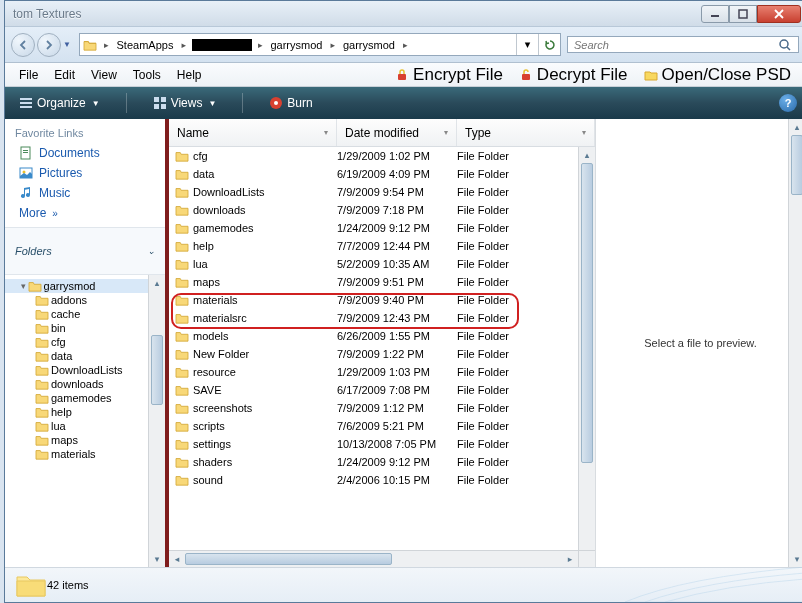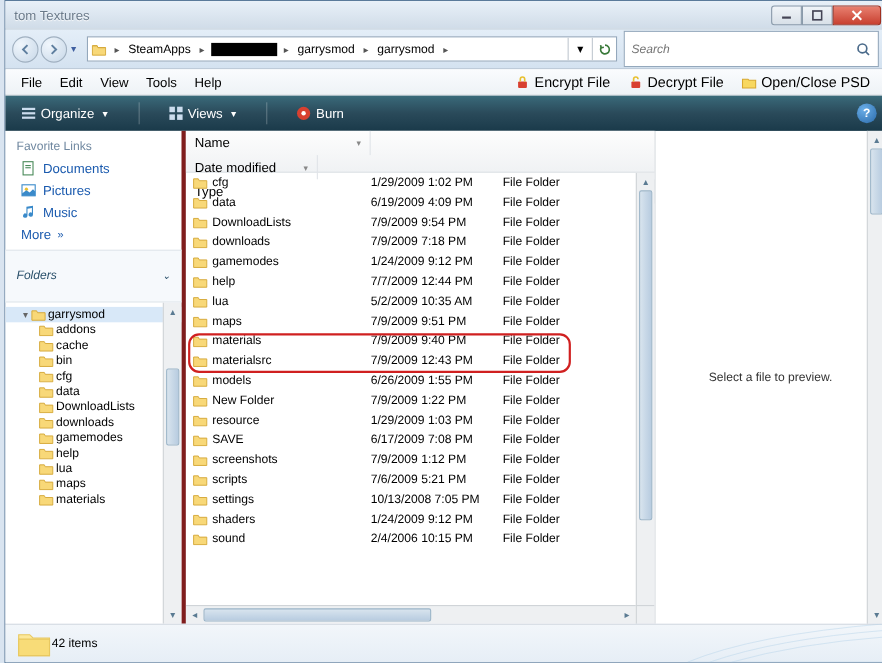--- a/index.html
+++ b/index.html
@@ -17,28 +17,28 @@
 .navbar { height: 36px; background: linear-gradient(#e4eef8, #d4e2f0); display: flex; align-items: center; padding: 0 6px; gap: 6px; border-bottom: 1px solid #b0c0d0; }
 .nav-arrows { display: flex; gap: 2px; align-items: center; }
 .nav-arrow { width: 24px; height: 24px; border-radius: 50%; border: 1px solid #a0b0c0; background: radial-gradient(circle at 30% 30%, #f0f6fc, #c8d8e8); display: flex; align-items: center; justify-content: center; font-size: 11px; color: #6080a0; }
 .dropdown-tiny { width: 10px; font-size: 8px; color: #4060a0; }
 .breadcrumb { flex: 1; height: 23px; background: #fff; border: 1px solid #94a8bc; display: flex; align-items: center; font-size: 11px; overflow: hidden; }
 .bc-icon { width: 20px; height: 20px; display: flex; align-items: center; justify-content: center; }
 .bc-seg { padding: 0 4px; display: flex; align-items: center; height: 100%; }
 .bc-arrow { padding: 0 4px; color: #555; font-size: 9px; }
 .bc-redact { background: #000; width: 60px; height: 12px; margin: 0 2px; }
 .bc-ref { width: 22px; border-left: 1px solid #c0c8d0; display: flex; align-items: center; justify-content: center; height: 100%; }
-.searchbox { width: 232px; height: 33px; background: #fff; border: 1px solid #94a8bc; display: flex; align-items: center; padding: 0 6px; }
+.searchbox { width: 232px; height: 17px; background: #fff; border: 1px solid #94a8bc; display: flex; align-items: center; padding: 0 6px; }
 .searchbox input { border: none; outline: none; flex: 1; font-size: 11px; font-style: italic; color: #888; }
 .searchbox .sicon { color: #4a6a8a; font-size: 12px; }
 
 .menubar { height: 24px; background: linear-gradient(#fafcfe, #eef2f6); border-bottom: 1px solid #c8d0d8; display: flex; align-items: center; padding: 0 6px; font-size: 12px; }
 .menu-item { padding: 3px 8px; cursor: default; }
 .menu-spacer { flex: 1; }
-.menu-icon-item { display: flex; align-items: center; gap: 4px; padding: 2px 8px; font-size: 13px; }
+.menu-icon-item { display: flex; align-items: center; gap: 4px; padding: 2px 8px; font-size: 17px; }
 .lock-icon { width: 14px; height: 14px; }
 
 .toolbar { height: 32px; background: linear-gradient(#3a6a7a, #2a4a5a 50%, #1a3a4a); display: flex; align-items: center; padding: 0 8px; gap: 20px; color: #fff; font-size: 12px; }
 .tb-btn { display: flex; align-items: center; gap: 4px; padding: 3px 6px; border-radius: 2px; }
 .tb-drop { font-size: 8px; margin-left: 2px; }
 .tb-icn { width: 14px; height: 14px; }
 .tb-spacer { flex: 1; }
 .help-circle { width: 18px; height: 18px; border-radius: 50%; background: radial-gradient(circle at 35% 30%, #6aaee8, #2a6aaa); color: #fff; display:flex; align-items:center; justify-content:center; font-size:11px; font-weight:bold; }
 
 .body-area { display: flex; height: 448px; position: relative; }
@@ -50,21 +50,21 @@
 .folders-header { padding: 17px 10px; color: #2a506a; font-size: 11px; border-top: 1px solid #e0e6ec; border-bottom: 1px solid #e0e6ec; margin-top: 4px; display: flex; align-items: center; justify-content: space-between; background:#f6f9fc;font-style:italic; }
 .tree { overflow-y: auto; flex: 1; padding: 4px 0; position:relative;}
 .tree-item { display: flex; align-items: center; gap: 2px; padding: 1px 4px 1px 16px; font-size: 11px; cursor: default; white-space: nowrap; }
 .tree-item.depth2 { padding-left: 30px; }
 .tree-item.selected { background: #d8e8f8; }
 .scrollbar-v { position: absolute; right: 0; top: 0; bottom:0; width: 17px; background: #eef0f2; border-left: 1px solid #d0d4d8; }
 .sb-thumb { position: absolute; left: 2px; right: 2px; background: linear-gradient(90deg,#d8e4ee,#b8cce0); border: 1px solid #9ab4c8; border-radius: 2px; }
 .sb-arrow { height: 16px; display: flex; align-items:center; justify-content:center; font-size:9px; color:#5a7a92; }
 
 .main-pane { flex: 1; background: #fff; display: flex; flex-direction: column; position: relative; }
-.columns { height: 38px; background: linear-gradient(#fdfdfd, #f0f2f4); border-bottom: 1px solid #d8dde2; display: flex; font-size: 12px; flex-direction: column; }
+.columns { height: 28px; background: linear-gradient(#fdfdfd, #f0f2f4); border-bottom: 1px solid #d8dde2; display: flex; font-size: 12px; }
 .col { padding: 4px 8px; border-right: 1px solid #e0e4e8; display: flex; align-items: center; justify-content: space-between; }
 .col .sortarr { font-size: 8px; color: #888; }
 .col-name { width: 168px; }
 .col-date { width: 120px; }
 .col-type { flex: 1; }
 .filelist { flex: 1; overflow: hidden; position: relative; }
 .file-row { display: flex; align-items: center; height: 18px; font-size: 11px; padding-left: 6px; }
 .file-row .cell-name { width: 162px; display: flex; align-items: center; gap: 4px; }
 .file-row .cell-date { width: 120px; }
 .file-row .cell-type { flex: 1; }

